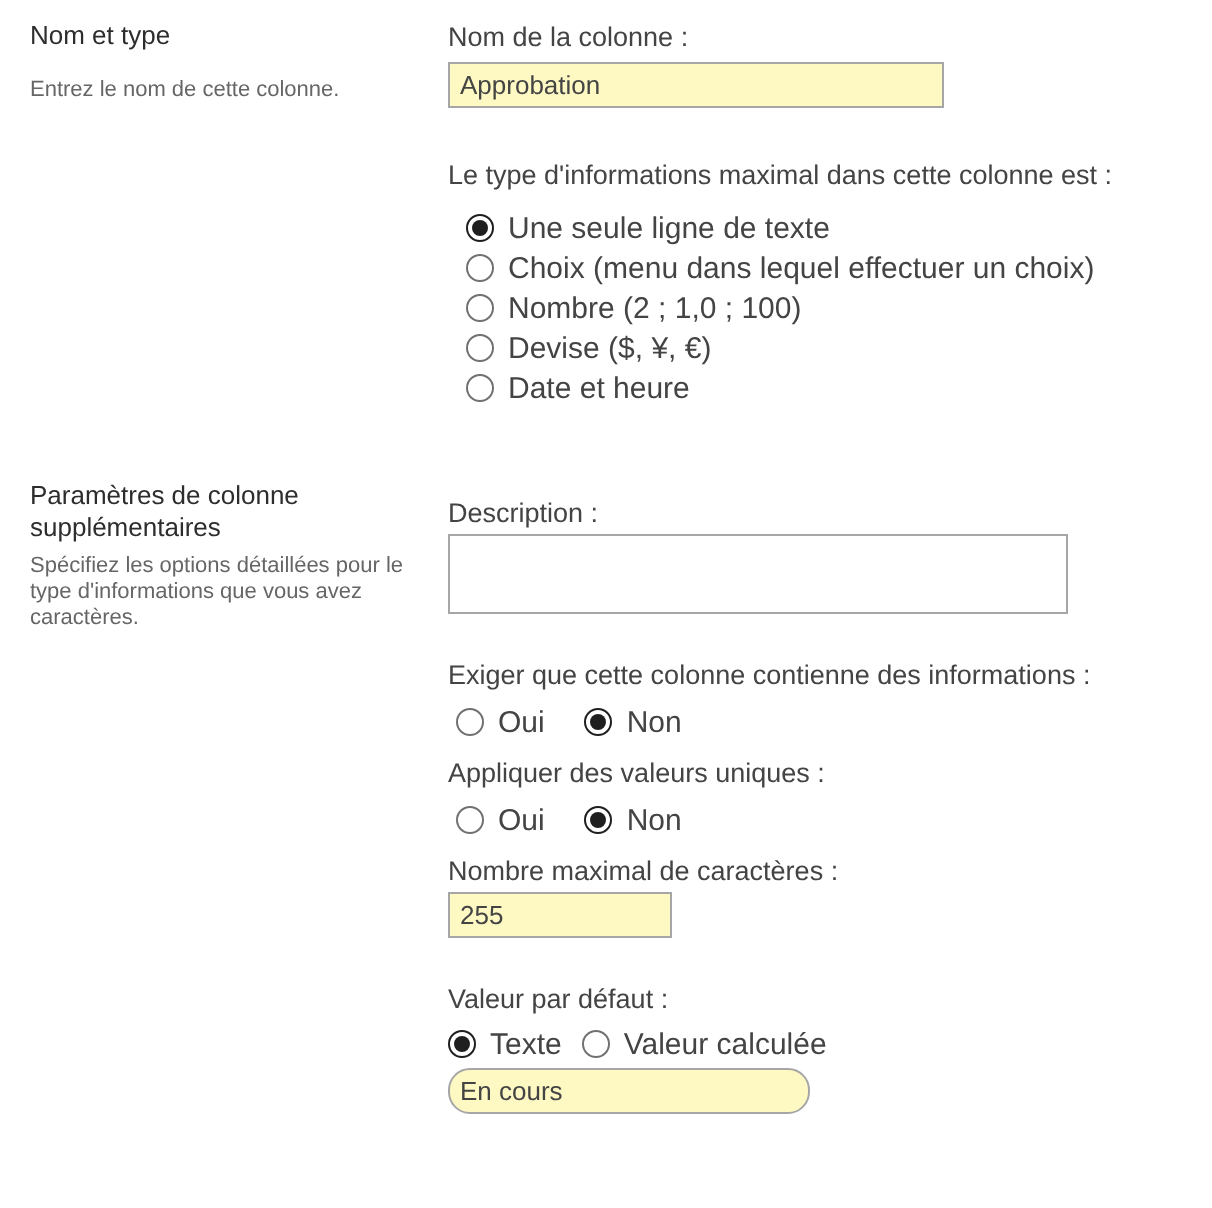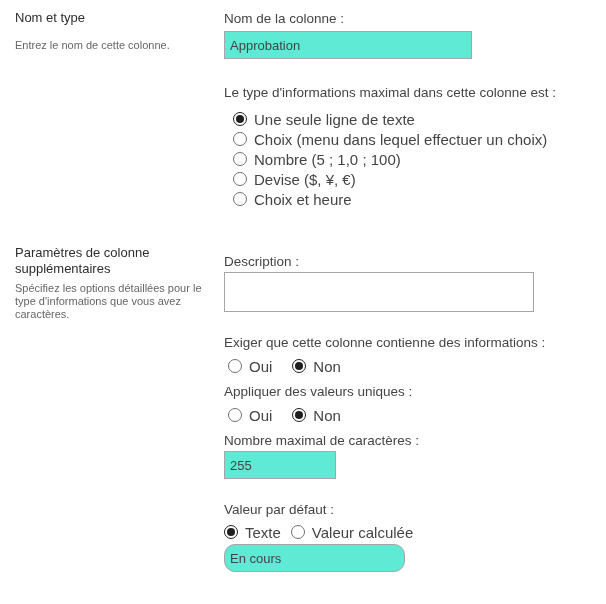--- a/index.html
+++ b/index.html
@@ -56,26 +56,26 @@
   .field-label {
     font-size: 13.5px;
     color: #444444;
     line-height: 17px;
   }
   .text-input {
     box-sizing: border-box;
     display: block;
     height: 23px;
     border: 1px solid #a6a6a6;
-    padding: 13px 5px;
+    padding: 1px 5px;
     margin-top: 3px;
     font-family: "Liberation Sans", sans-serif;
     font-size: 13px;
     color: #444444;
-    background: #5eead4;
+    background: #fef9c3;
     outline: none;
   }
   .input-column-name { width: 248px; margin-top: 4px; }
   .input-max-chars  { width: 112px; margin-top: 2px; }
   .input-default    { width: 181px; border-radius: 11px; }
   .textarea-desc {
     box-sizing: border-box;
     display: block;
     width: 310px;
     height: 40px;
@@ -162,29 +162,29 @@
         <div class="radio-row">
           <span class="radio" data-checked="true"></span>
           <span class="radio-label">Une seule ligne de texte</span>
         </div>
         <div class="radio-row">
           <span class="radio" data-checked="false"></span>
           <span class="radio-label">Choix (menu dans lequel effectuer un choix)</span>
         </div>
         <div class="radio-row">
           <span class="radio" data-checked="false"></span>
-          <span class="radio-label">Nombre (5 ; 1,0 ; 100)</span>
+          <span class="radio-label">Nombre (2 ; 1,0 ; 100)</span>
         </div>
         <div class="radio-row">
           <span class="radio" data-checked="false"></span>
           <span class="radio-label">Devise ($, ¥, €)</span>
         </div>
         <div class="radio-row">
           <span class="radio" data-checked="false"></span>
-          <span class="radio-label">Choix et heure</span>
+          <span class="radio-label">Date et heure</span>
         </div>
       </div>
     </div>
   </div>
 
   <div class="section section-additional">
     <div class="left-col">
       <h3 class="section-title">Paramètres de colonne supplémentaires</h3>
       <div class="section-desc">Spécifiez les options détaillées pour le type d'informations que vous avez caractères.</div>
     </div>

